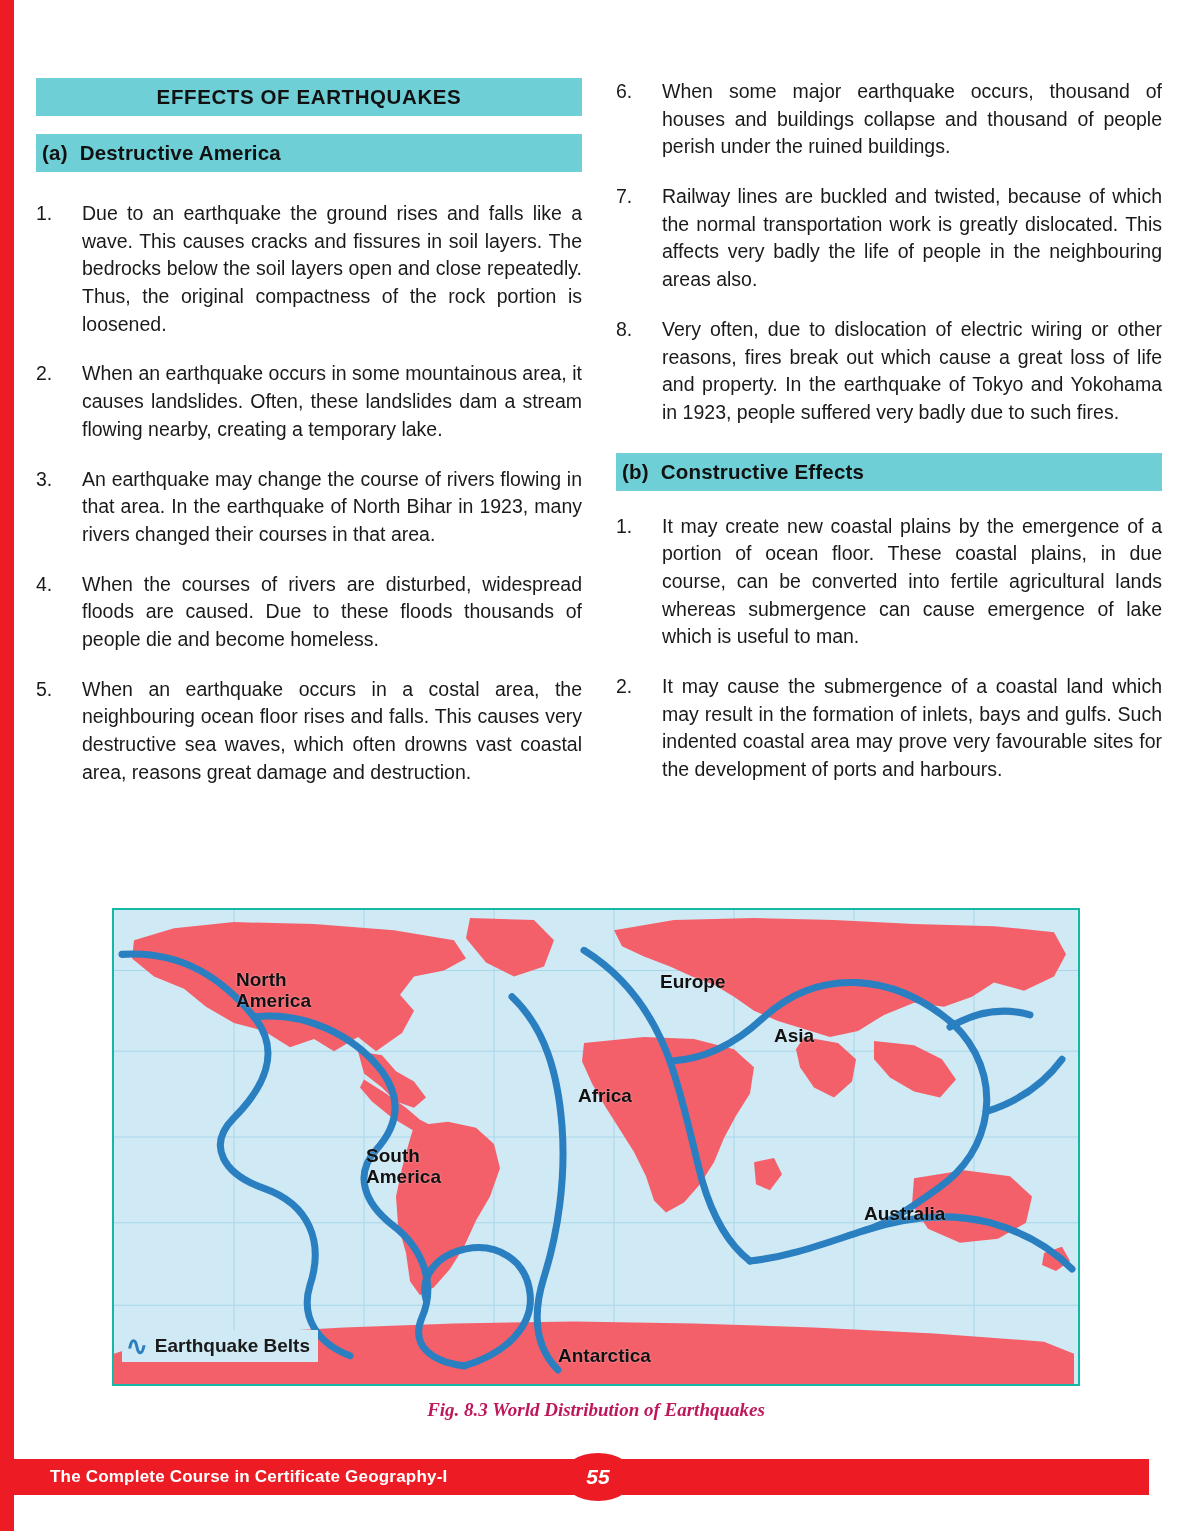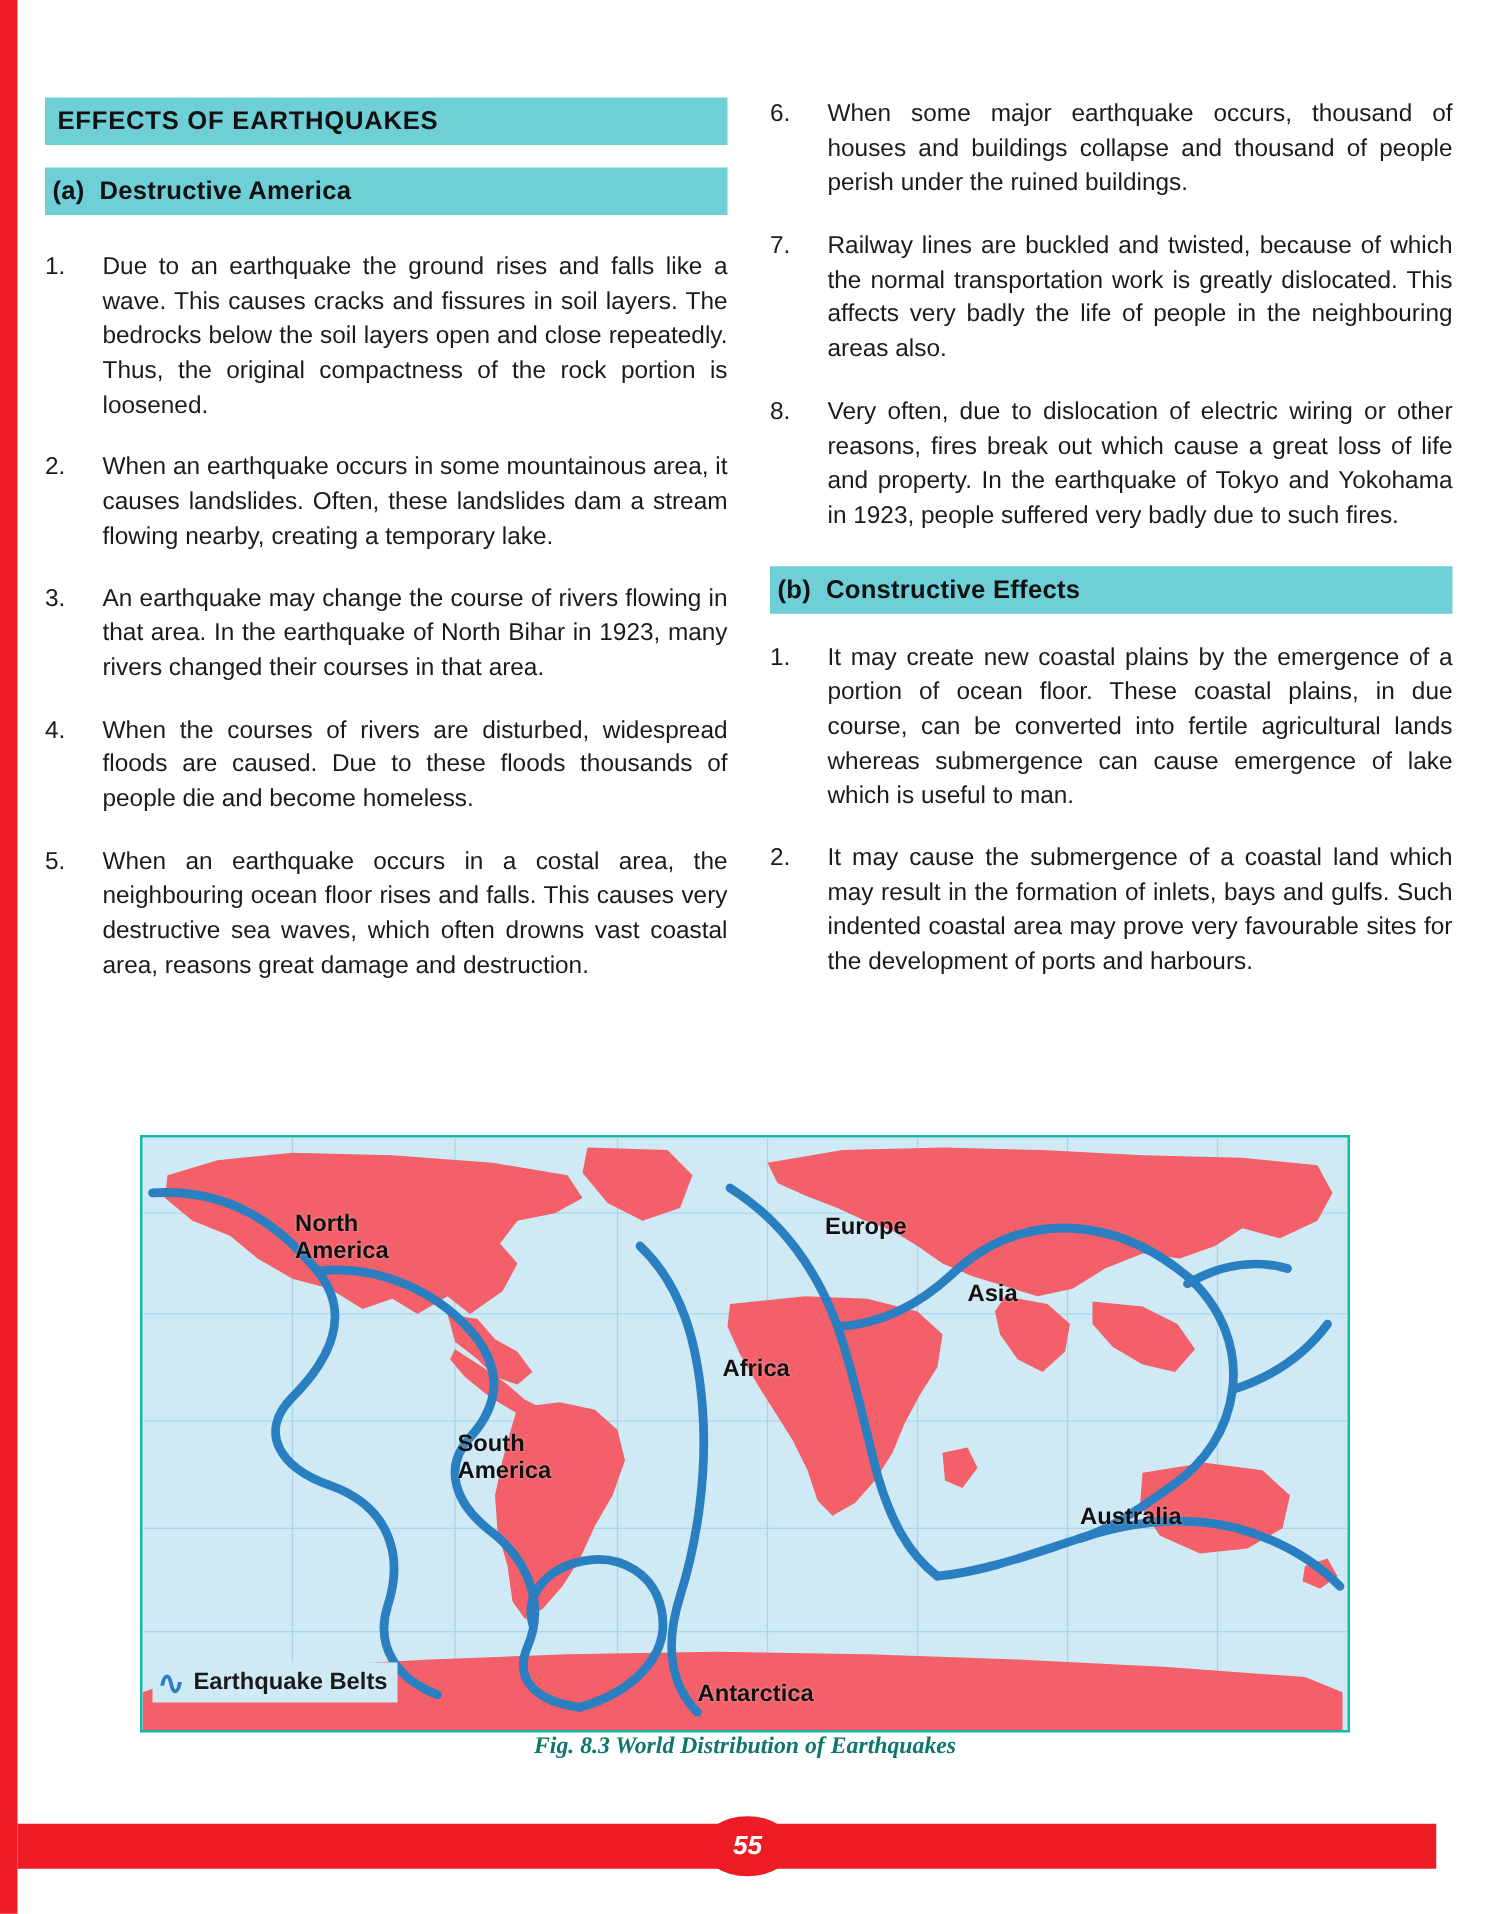--- a/index.html
+++ b/index.html
@@ -45,20 +45,21 @@
   .band {
     background: #6ecfd6;
     color: #111;
     font-weight: bold;
     font-size: 20.5px;
     letter-spacing: 0.2px;
     padding: 7px 10px;
     box-sizing: border-box;
   }
   .band.center {
+    text-align: center;
     letter-spacing: 0.6px;
   }
   .band.sub {
     display: flex;
     gap: 12px;
     padding: 7px 10px 7px 6px;
   }
   .band .marker {
     display: inline-block;
   }
@@ -97,22 +98,23 @@
   }
   .map-frame {
     border: 2px solid #14b8a6;
     background: #cfe9f5;
     height: 474px;
     position: relative;
     overflow: hidden;
   }
   .map-svg { display: block; width: 100%; height: 100%; }
   .fig-caption {
+    margin-top: 13px;
     text-align: center;
-    color: #0f766e;
+    color: #be185d;
     font-family: "Liberation Serif", serif;
     font-weight: bold;
     font-style: italic;
     font-size: 19px;
   }
   .map-label {
     position: absolute;
     font-weight: bold;
     font-size: 19px;
     color: #111;
@@ -327,16 +329,17 @@
 
       <div class="legend">
         <span class="squiggle">∿</span>
         <span>Earthquake Belts</span>
       </div>
     </div>
     <div class="fig-caption">Fig. 8.3 World Distribution of Earthquakes</div>
   </div>
 
   <div class="footer">
+    <span class="ftext">The Complete Course in Certificate Geography-I</span>
     <span class="pagebubble">55</span>
   </div>
 
 </div>
 
 </body></html>

